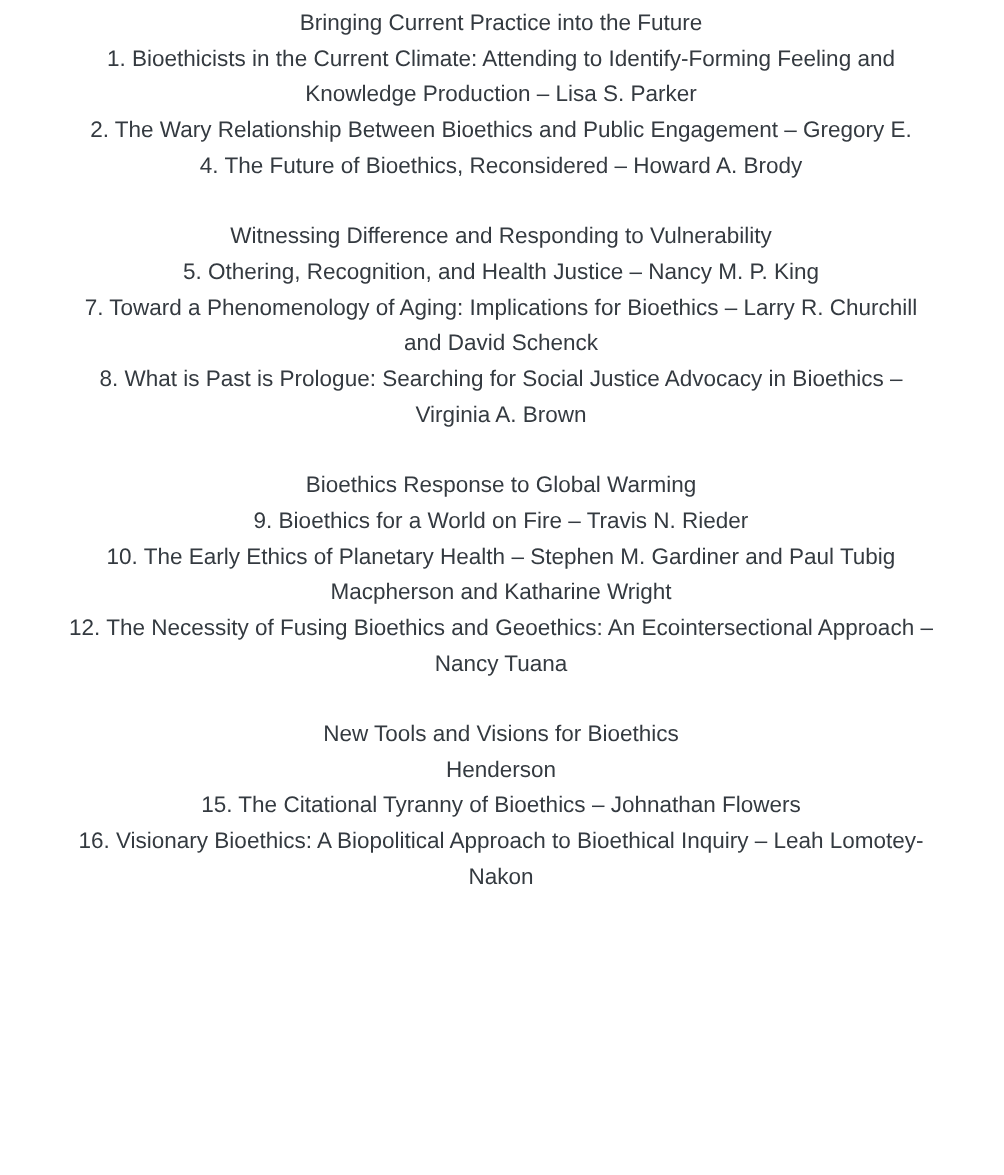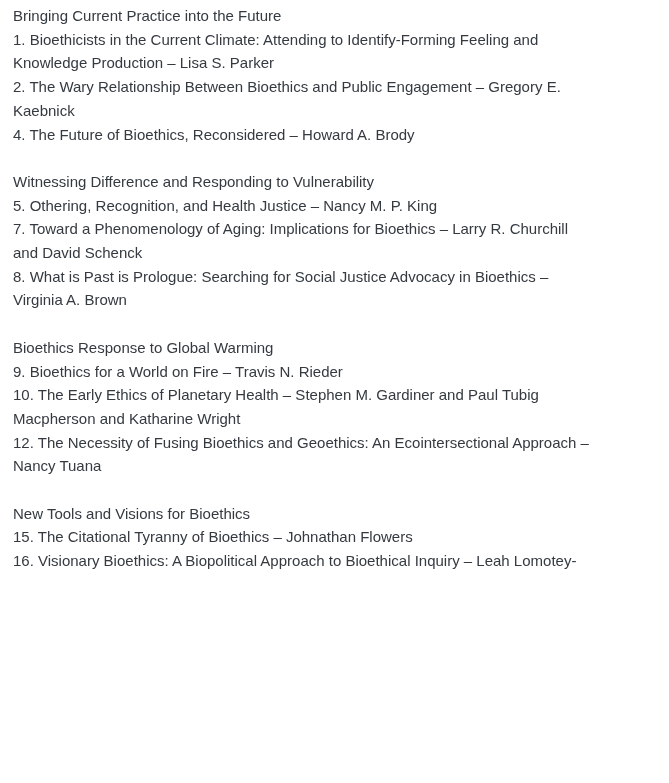--- a/index.html
+++ b/index.html
@@ -26,36 +26,36 @@
   .toc-section {
     margin: 0 0 23.7px 0;
   }
   .toc-section:last-child {
     margin-bottom: 0;
     margin-top: 16px;
   }
   .line {
     white-space: nowrap;
     letter-spacing: 0;
+    text-align: center;
   }
 </style>
 </head>
 <body>
 
 <div class="page">
   <main class="toc">
       <section class="toc-section">
         <div class="line">Bringing Current Practice into the Future</div>
         <div class="toc-item">
           <div class="line">1. Bioethicists in the Current Climate: Attending to Identify-Forming Feeling and</div>
           <div class="line">Knowledge Production – Lisa S. Parker</div>
         </div>
         <div class="toc-item">
           <div class="line">2. The Wary Relationship Between Bioethics and Public Engagement – Gregory E.</div>
-          <div class="line">Kaebnick</div>
         </div>
         <div class="toc-item">
           <div class="line">4. The Future of Bioethics, Reconsidered – Howard A. Brody</div>
         </div>
       </section>
       <section class="toc-section">
         <div class="line">Witnessing Difference and Responding to Vulnerability</div>
         <div class="toc-item">
           <div class="line">5. Othering, Recognition, and Health Justice – Nancy M. P. King</div>
         </div>
@@ -80,22 +80,24 @@
           <div class="line">Macpherson and Katharine Wright</div>
         </div>
         <div class="toc-item">
           <div class="line">12. The Necessity of Fusing Bioethics and Geoethics: An Ecointersectional Approach –</div>
           <div class="line">Nancy Tuana</div>
         </div>
       </section>
       <section class="toc-section">
         <div class="line">New Tools and Visions for Bioethics</div>
         <div class="toc-item">
+          <div class="line">Henderson</div>
         </div>
         <div class="toc-item">
           <div class="line">15. The Citational Tyranny of Bioethics – Johnathan Flowers</div>
         </div>
         <div class="toc-item">
           <div class="line">16. Visionary Bioethics: A Biopolitical Approach to Bioethical Inquiry – Leah Lomotey-</div>
+          <div class="line">Nakon</div>
         </div>
       </section>
     </main>
 </div>
 
 </body></html>

